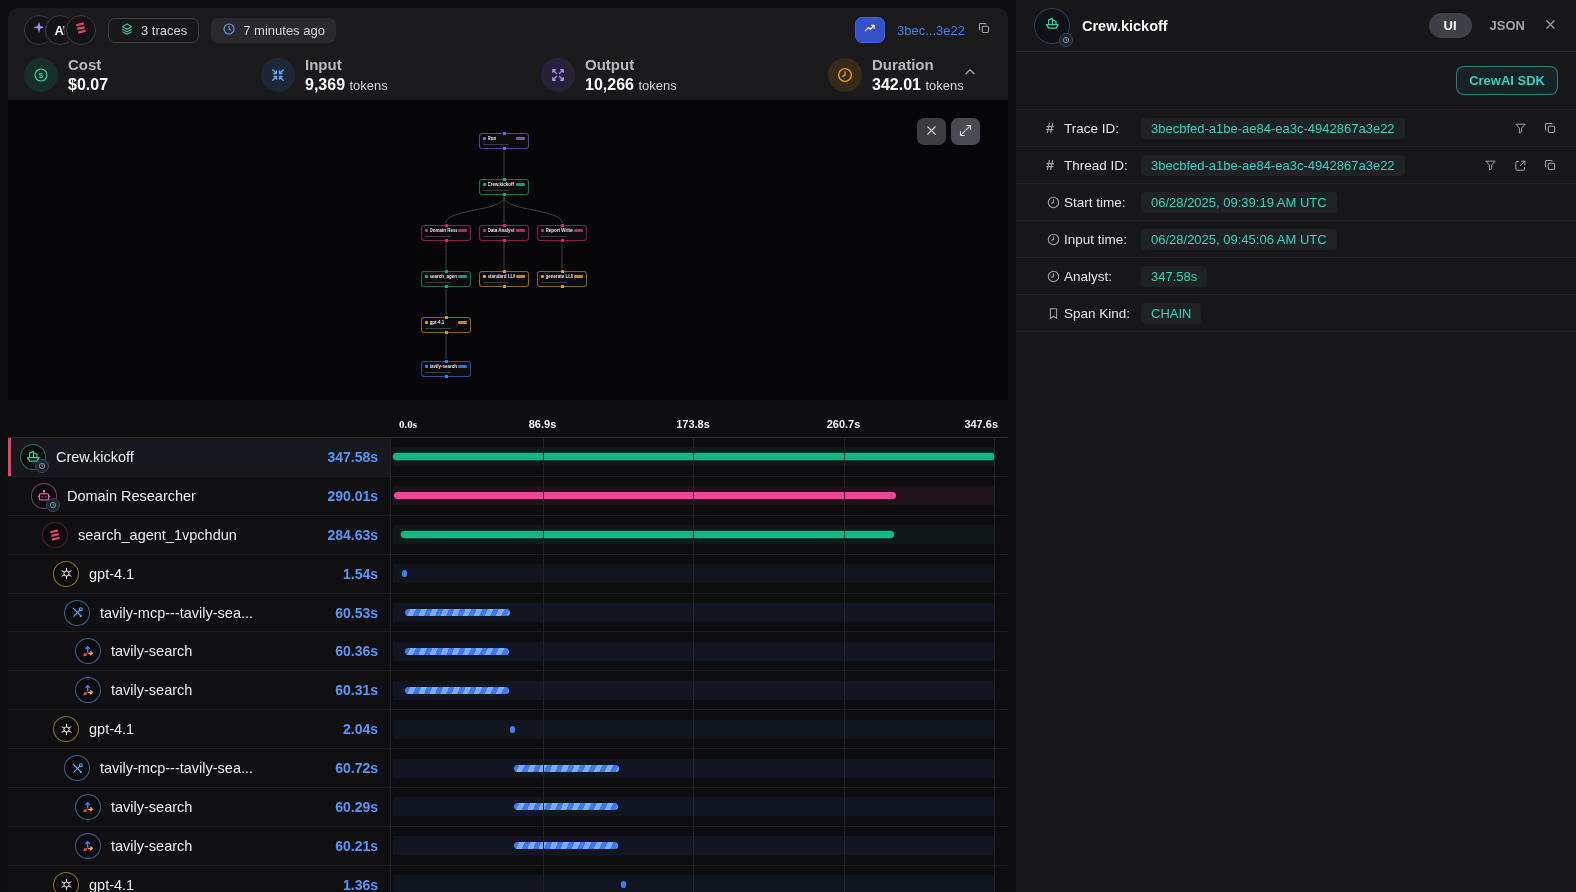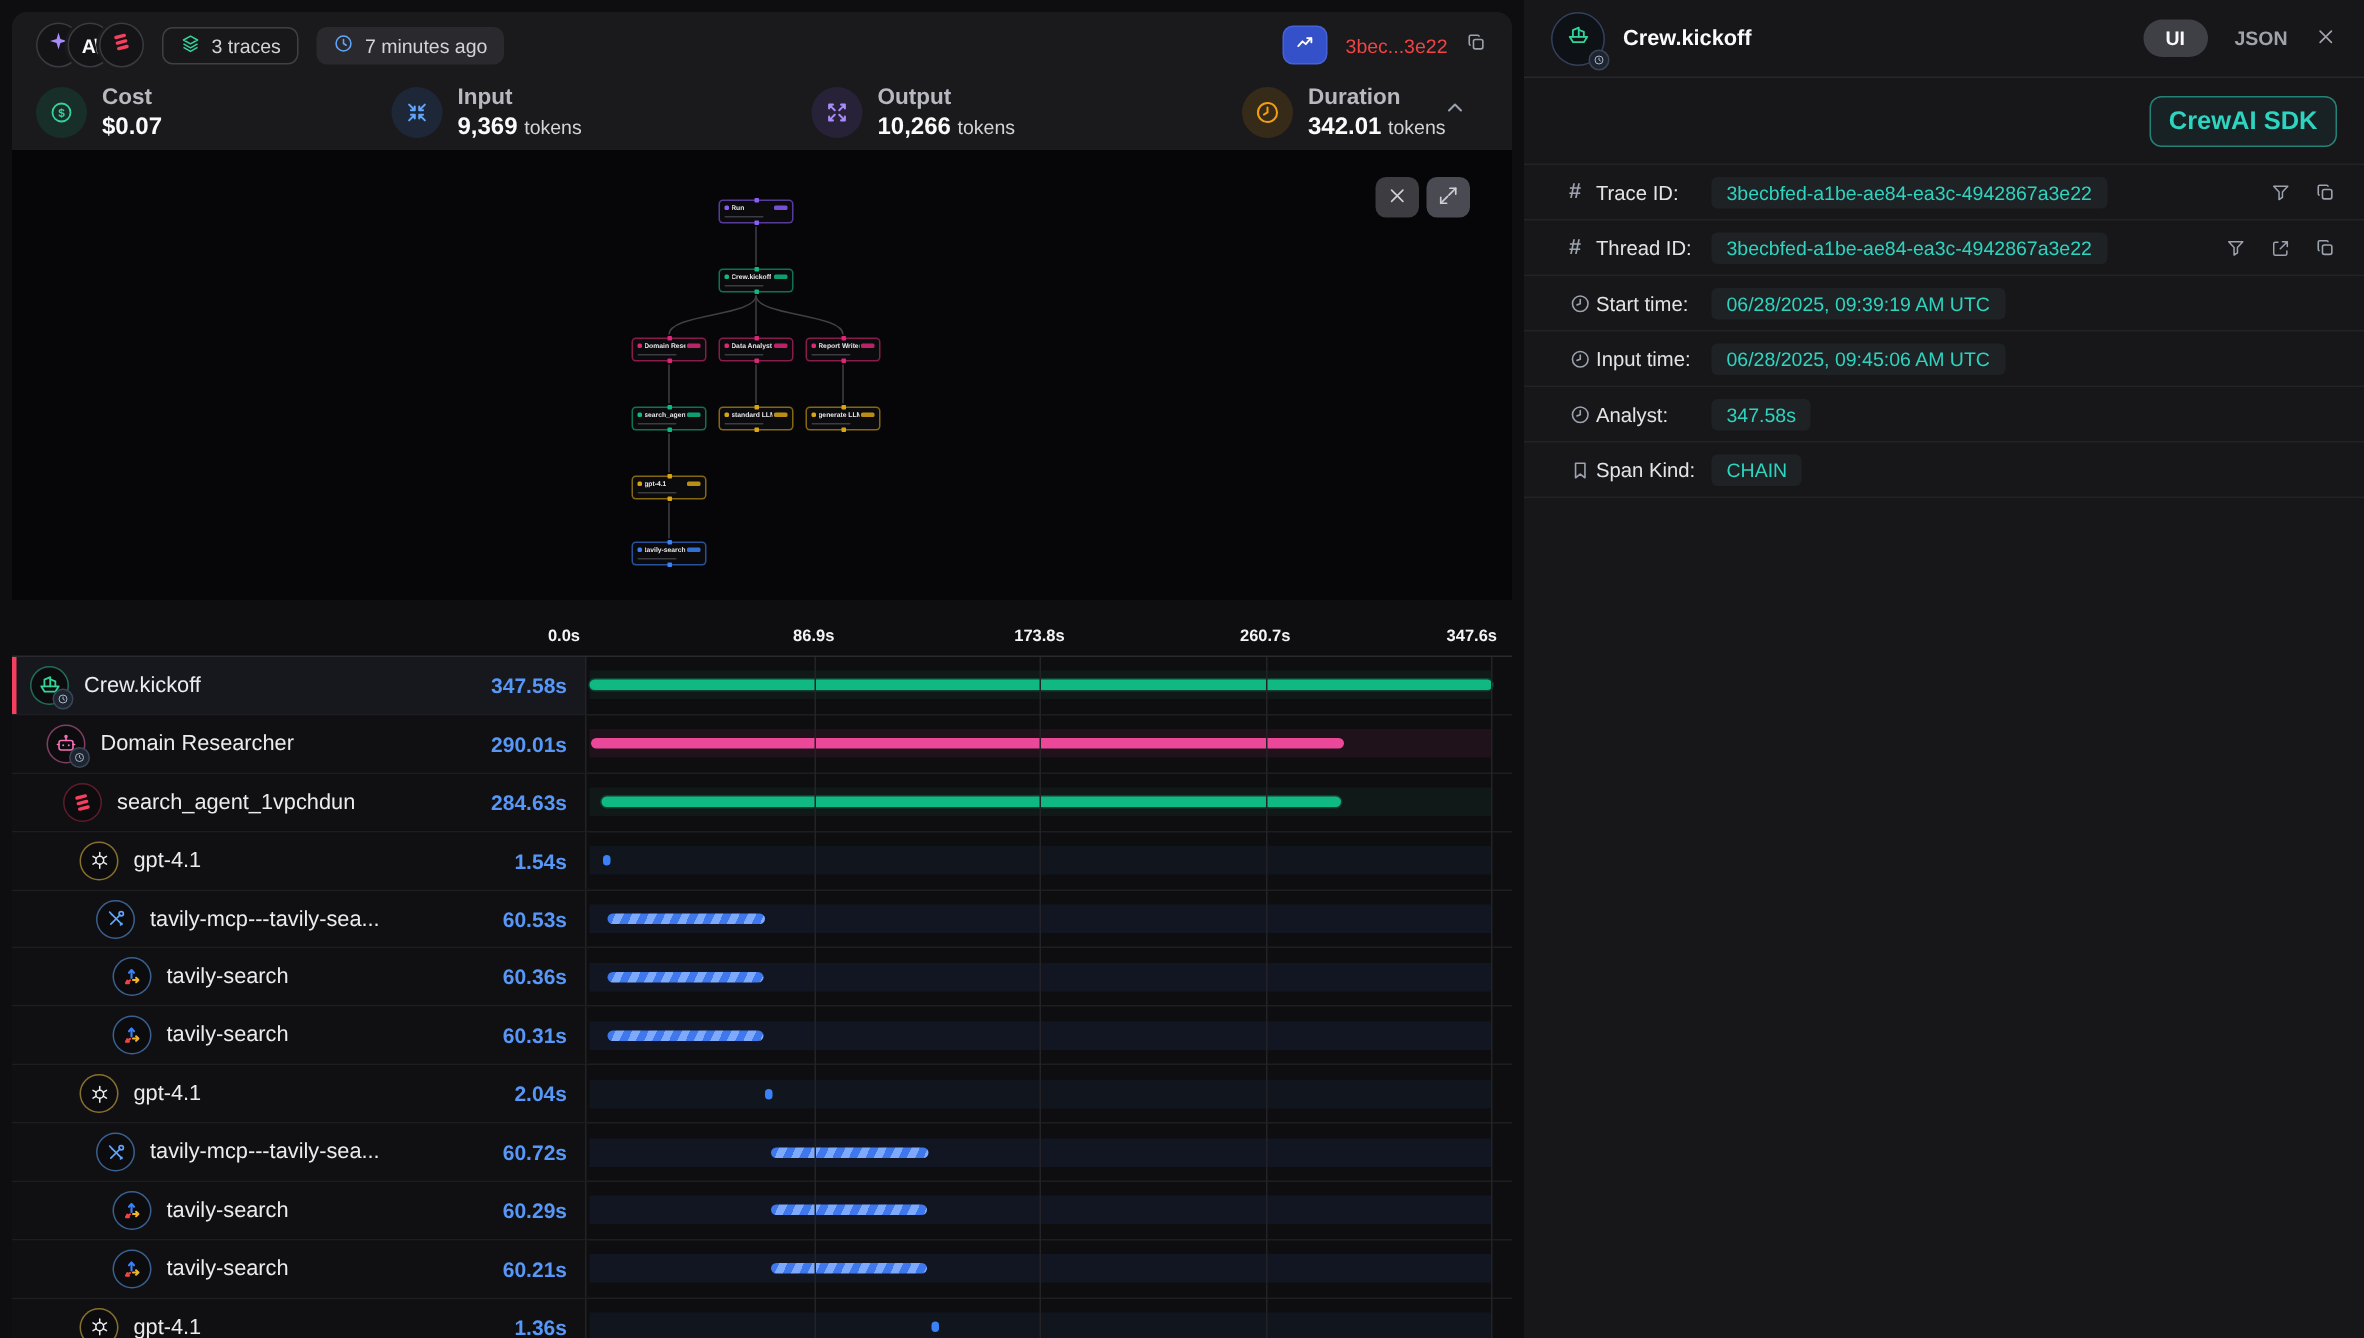--- a/index.html
+++ b/index.html
@@ -18,21 +18,21 @@
     display:flex; align-items:center; justify-content:center; box-shadow:0 0 0 2px #1a1a1c; }
   .av + .av { margin-left:-9px; }
   .av-txt { color:#fafafa; font-weight:700; font-size:13px; letter-spacing:-1px; }
   .chip { display:flex; align-items:center; gap:7px; height:25px; padding:0 11px; border-radius:7px;
     font-size:13px; color:#d4d4d8; cursor:pointer; }
   .chip-border { border:1px solid #3f3f46; background:#18181b; }
   .chip-fill { background:#2a2a2e; }
   .spacer { flex:1; }
   .trend-btn { width:30px; height:26px; border-radius:7px; border:1px solid #4662d9; background:#3451c9;
     display:flex; align-items:center; justify-content:center; cursor:pointer; }
-  .trace-id { color:#ef4444; font-size:13px; }
+  .trace-id { color:#3b82f6; font-size:13px; }
   .icon-btn { background:none; border:none; cursor:pointer; display:flex; align-items:center; color:#9ca3af; }
 
   .metrics { display:grid; grid-template-columns:237px 280px 287px 1fr; padding:4px 16px 0 16px; }
   .metric { display:flex; align-items:center; gap:10px; }
   .m-icon { width:34px; height:34px; border-radius:50%; display:flex; align-items:center; justify-content:center; flex:0 0 34px; }
   .mi-green  { background:rgba(16,185,129,.13); }
   .mi-blue   { background:rgba(59,130,246,.13); }
   .mi-purple { background:rgba(139,92,246,.13); }
   .mi-orange { background:rgba(245,158,11,.13); }
   .m-label { font-size:15px; font-weight:700; color:#b8b8c0; margin-bottom:3px; }
@@ -90,21 +90,21 @@
   .p-avatar { width:36px; height:36px; border-radius:50%; border:1px solid #33415c; background:#0e1116;
     display:flex; align-items:center; justify-content:center; position:relative; flex:0 0 36px; }
   .p-title { font-size:14.5px; font-weight:700; color:#fafafa; flex:1; }
   .tab-pill { background:#3f3f46; color:#fafafa; font-size:13px; font-weight:700; padding:5px 15px;
     border-radius:999px; border:none; cursor:pointer; }
   .tab-plain { background:none; border:none; color:#a1a1aa; font-size:13px; font-weight:600; cursor:pointer; margin:0 6px; }
   .p-close { background:none; border:none; color:#a1a1aa; cursor:pointer; display:flex; }
   .sdk-row { height:58px; display:flex; align-items:center; justify-content:flex-end; padding:0 18px;
     border-bottom:1px solid #232327; }
   .sdk-badge { color:#2dd4bf; border:1px solid rgba(45,212,191,.55); background:rgba(45,212,191,.06);
-    font-size:17px; font-weight:700; padding:6px 12px; border-radius:8px; cursor:pointer; }
+    font-size:13px; font-weight:700; padding:6px 12px; border-radius:8px; cursor:pointer; }
   .field { height:37px; display:flex; align-items:center; padding:0 18px 0 30px; border-bottom:1px solid #232327; }
   .f-icon { width:18px; color:#9ca3af; display:flex; align-items:center; flex:0 0 18px; }
   .f-label { width:77px; font-size:13.5px; color:#e4e4e7; flex:0 0 77px; }
   .f-value { background:#1f2225; color:#2dd4bf; font-size:13px; padding:3px 10px; border-radius:4px;
     white-space:nowrap; }
   .f-actions { margin-left:auto; display:flex; gap:15px; }
   .f-act { background:none; border:none; color:#9ca3af; cursor:pointer; display:flex; }
   .attrs-row { height:41px; display:flex; align-items:center; gap:10px; padding:0 18px 0 28px;
     border-bottom:1px solid #232327; cursor:pointer; }
   .attrs-label { font-size:14px; font-weight:700; color:#fafafa; flex:1; }
@@ -364,21 +364,21 @@
                   <path d="M10.2 20H4v-6.2"></path>
                   <path d="M20 4l-7.3 7.3"></path>
                   <path d="M4 20l7.3-7.3"></path>
                 </g>
               </svg></span>
           </button>
       </div>
     </div>
 
     <div class="axis" id="axis">
-        <span class="tick" style="left: 368px;">0.0s</span>
+        <span class="tick" style="left: 400px; font-family: Liberation Serif, serif;">0.0s</span>
         <span class="tick" style="left: 534.5px;">86.9s</span>
         <span class="tick" style="left: 685px;">173.8s</span>
         <span class="tick" style="left: 835.5px;">260.7s</span>
         <span class="tick last" style="left: 986px;">347.6s</span>
       </div>
     <div class="rows" id="rows">
         <div class="tl-row selected">
           <div class="name-cell" style="padding-left: 9px;">
             <span class="row-icon" style="border: 1px solid rgba(52, 211, 153, 0.5);">
               <svg width="17" height="17" viewBox="0 0 24 24" fill="none" xmlns="http://www.w3.org/2000/svg">

